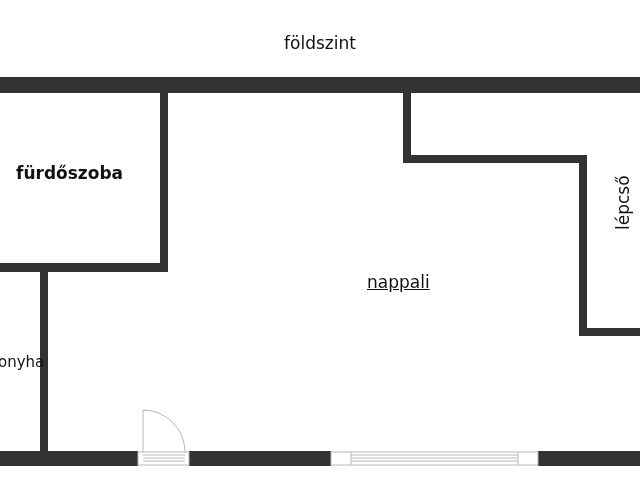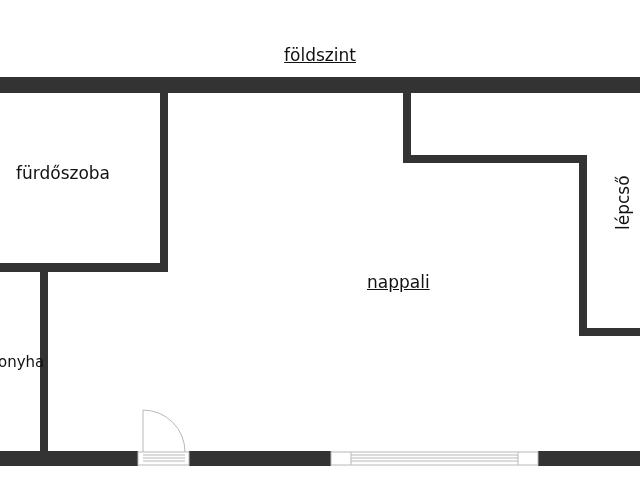--- a/index.html
+++ b/index.html
@@ -1,19 +1,19 @@
 <!DOCTYPE html>
 <html><head>
 <meta charset="utf-8">
 <style>
   html, body { margin:0; padding:0; background:#ffffff; }
   body { width:640px; height:480px; position:relative; overflow:hidden; font-family:"DejaVu Sans", sans-serif; }
   .wall { position:absolute; background:#333333; }
   .label { position:absolute; color:#111111; font-size:17px; white-space:nowrap; }
-  .title { position:absolute; top:45px; left:0; width:640px; text-align:center; font-size:17px; color:#111;text-decoration:underline; }
+  .title { position:absolute; top:33px; left:0; width:640px; text-align:center; font-size:17px; color:#111; }
   svg { position:absolute; left:0; top:0; }
 </style>
 </head>
 <body>
 
 <div class="title">földszint</div>
 
 <div class="wall" style="left:0;top:77px;width:640px;height:16px;"></div>
 <div class="wall" style="left:160px;top:93px;width:8px;height:179px;"></div>
 <div class="wall" style="left:0;top:263px;width:168px;height:9px;"></div>
@@ -39,16 +39,16 @@
   <g stroke="#b8b8b8" stroke-width="1" fill="none">
     <rect x="331" y="452" width="207" height="13"></rect>
     <line x1="351" y1="452" x2="351" y2="465"></line>
     <line x1="518" y1="452" x2="518" y2="465"></line>
     <line x1="351" y1="455" x2="518" y2="455"></line>
     <line x1="351" y1="458" x2="518" y2="458"></line>
     <line x1="351" y1="461" x2="518" y2="461"></line>
   </g>
 </svg>
 
-<div class="label" style="left:16px;top:163px;">fürdőszoba</div>
+<div class="label" style="left:16px;top:163px;font-weight:bold;">fürdőszoba</div>
 <div class="label" style="left:367px;top:272px;text-decoration:underline;">nappali</div>
 <div class="label" style="left:596px;top:186px;transform:rotate(-90deg);transform-origin:left top;top:230px;left:613px;">lépcső</div>
 <div class="label" style="left:-2px;top:353px;font-size:15px;">onyha</div>
 
 </body></html>

